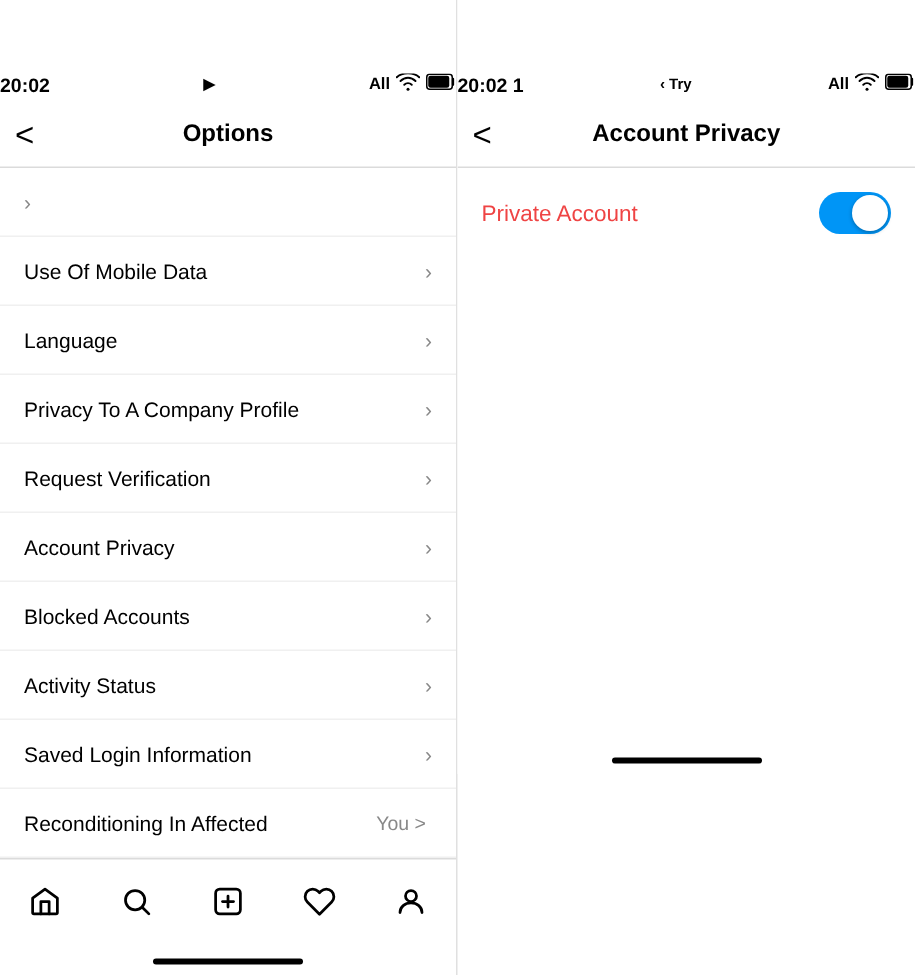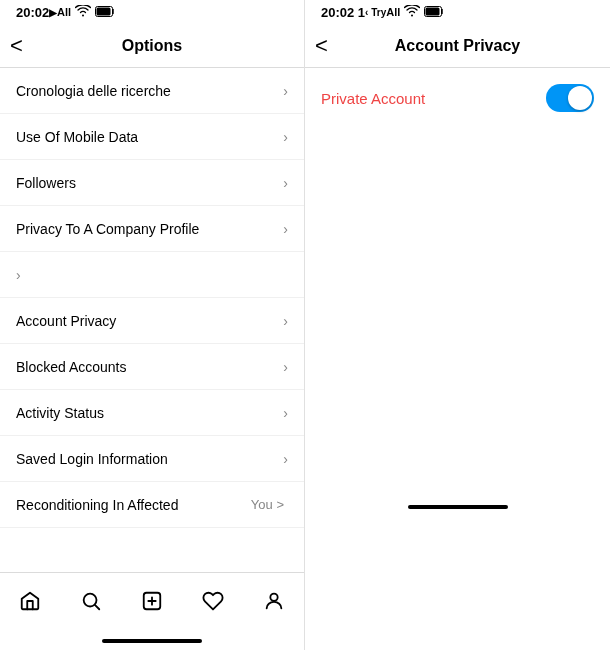--- a/index.html
+++ b/index.html
@@ -31,23 +31,25 @@
       display: flex;
       flex-direction: column;
       overflow: hidden;
     }
 
     
     .status-bar {
       height: 24px;
       display: flex;
       align-items: center;
-      padding: 0 16px;
+      justify-content: space-between;
+      padding: 0 0;
       font-size: 12px;
       font-weight: 600;
+      margin-top: 44px;
     }
     .status-bar .time { font-weight: 700; font-size: 13px; }
     .status-bar .icons { display: flex; align-items: center; gap: 4px; font-size: 11px; }
 
     
     .header {
       height: 44px;
       display: flex;
       align-items: center;
       justify-content: center;
@@ -214,40 +216,40 @@
   </div>
 
   <div class="header">
     <span class="back-btn">&lt;</span>
     <span class="title">Options</span>
   </div>
 
   <div class="menu-list">
 
     <div class="menu-item">
-      <span class="item-label">Cronologia delle ricerche</span>
       <span class="chevron">›</span>
     </div>
 
     <div class="menu-item">
       <span class="item-label">Use Of Mobile Data</span>
       <span class="chevron">›</span>
     </div>
 
     <div class="menu-item">
-      <span class="item-label">Followers</span>
+      <span class="item-label">Language</span>
       <span class="chevron">›</span>
     </div>
 
     <div class="menu-item">
       <span class="item-label">Privacy To A Company Profile</span>
       <span class="chevron">›</span>
     </div>
 
     <div class="menu-item">
+      <span class="item-label">Request Verification</span>
       <span class="chevron">›</span>
     </div>
 
 
     <div class="menu-item">
       <span class="item-label">Account Privacy</span>
       <span class="chevron">›</span>
     </div>
 
     <div class="menu-item">

